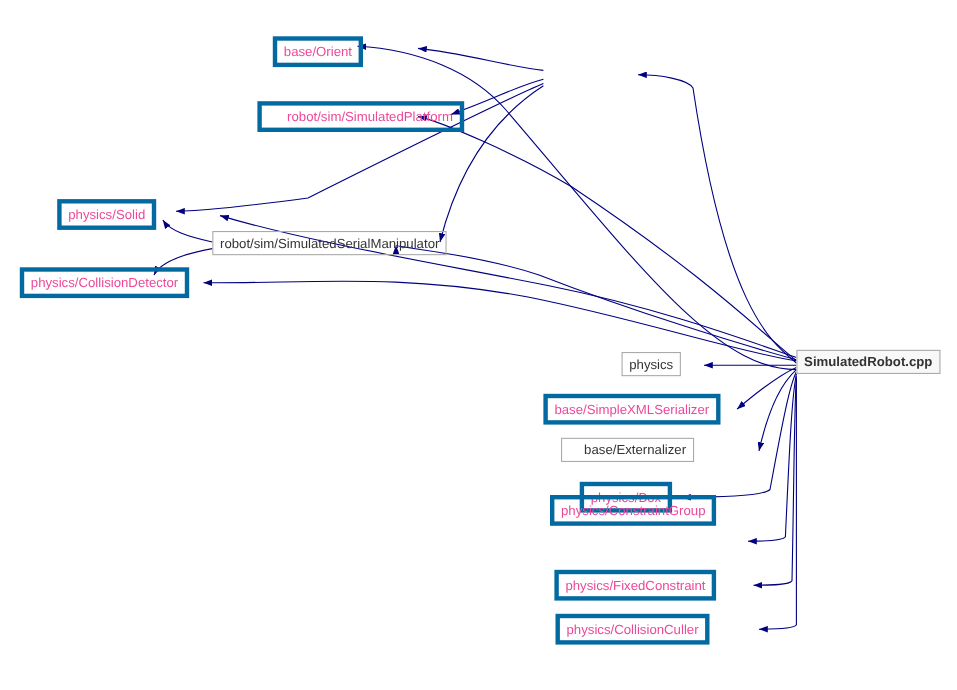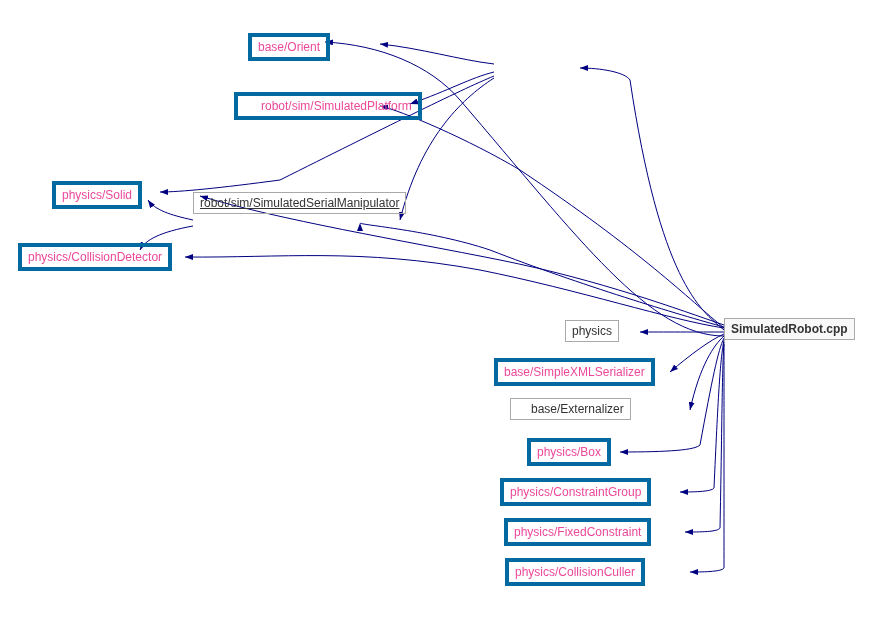--- a/index.html
+++ b/index.html
@@ -96,33 +96,33 @@
 
   </svg>
 
   <div class="node node-red" style="left:248px; top:33px;">base/Orient</div>
 
 
   <div class="node node-red" style="left:234px; top:92px;padding-left:23px;">robot/sim/SimulatedPlatform</div>
 
   <div class="node node-red" style="left:52px; top:181px;">physics/Solid</div>
 
-  <div class="node node-plain" style="left:193px; top:192px;text-decoration:underline;">robot/sim/SimulatedSerialManipulator</div>
+  <div class="node node-plain" style="left:193px; top:210px;">robot/sim/SimulatedSerialManipulator</div>
 
   <div class="node node-red" style="left:18px; top:243px;">physics/CollisionDetector</div>
 
   <div class="node node-plain" style="left:565px; top:320px;">physics</div>
 
   <div class="node node-red" style="left:494px; top:358px;">base/SimpleXMLSerializer</div>
 
   <div class="node node-main" style="left:724px; top:318px;">SimulatedRobot.cpp</div>
 
   <div class="node node-plain" style="left:510px; top:398px;padding-left:20px;">base/Externalizer</div>
 
   <div class="node node-red" style="left:527px; top:438px;">physics/Box</div>
 
-  <div class="node node-red" style="left:500px; top:478px;">physics/ConstraintGroup</div>
+  <div class="node node-red" style="left:500px; top:450px;">physics/ConstraintGroup</div>
 
   <div class="node node-red" style="left:504px; top:518px;">physics/FixedConstraint</div>
 
   <div class="node node-red" style="left:505px; top:558px;">physics/CollisionCuller</div>
 
 </div>
 
 </body></html>

